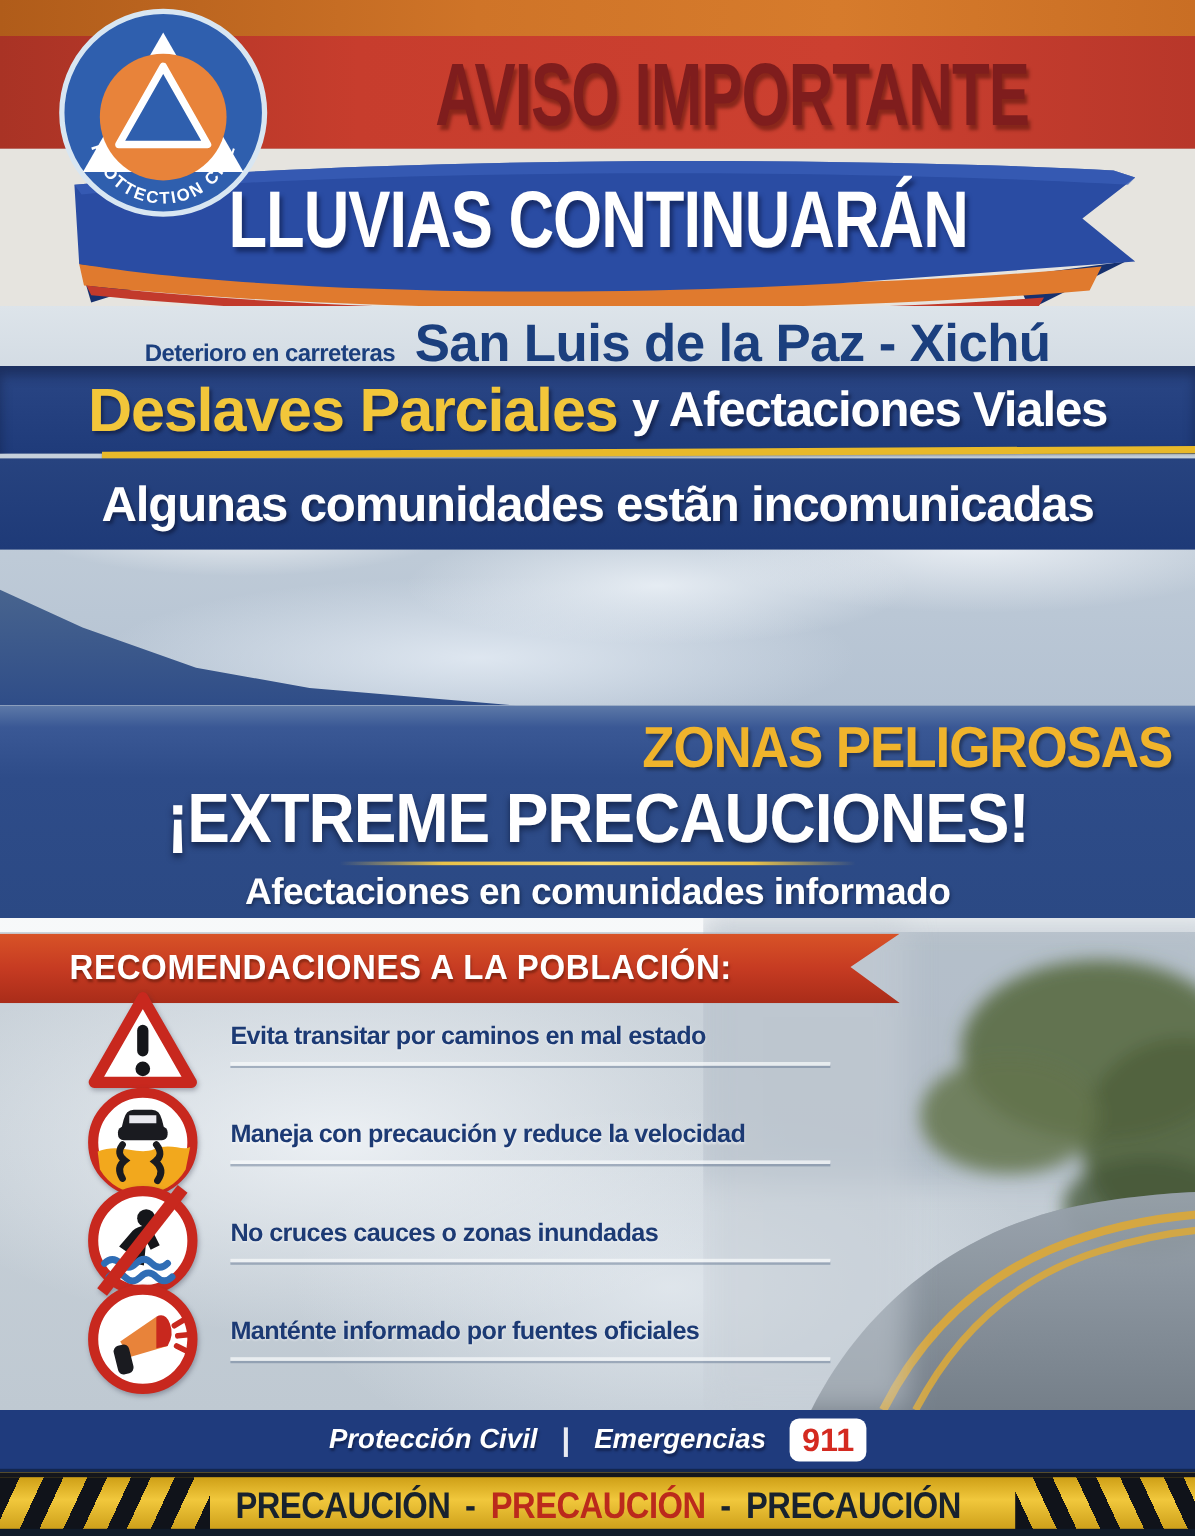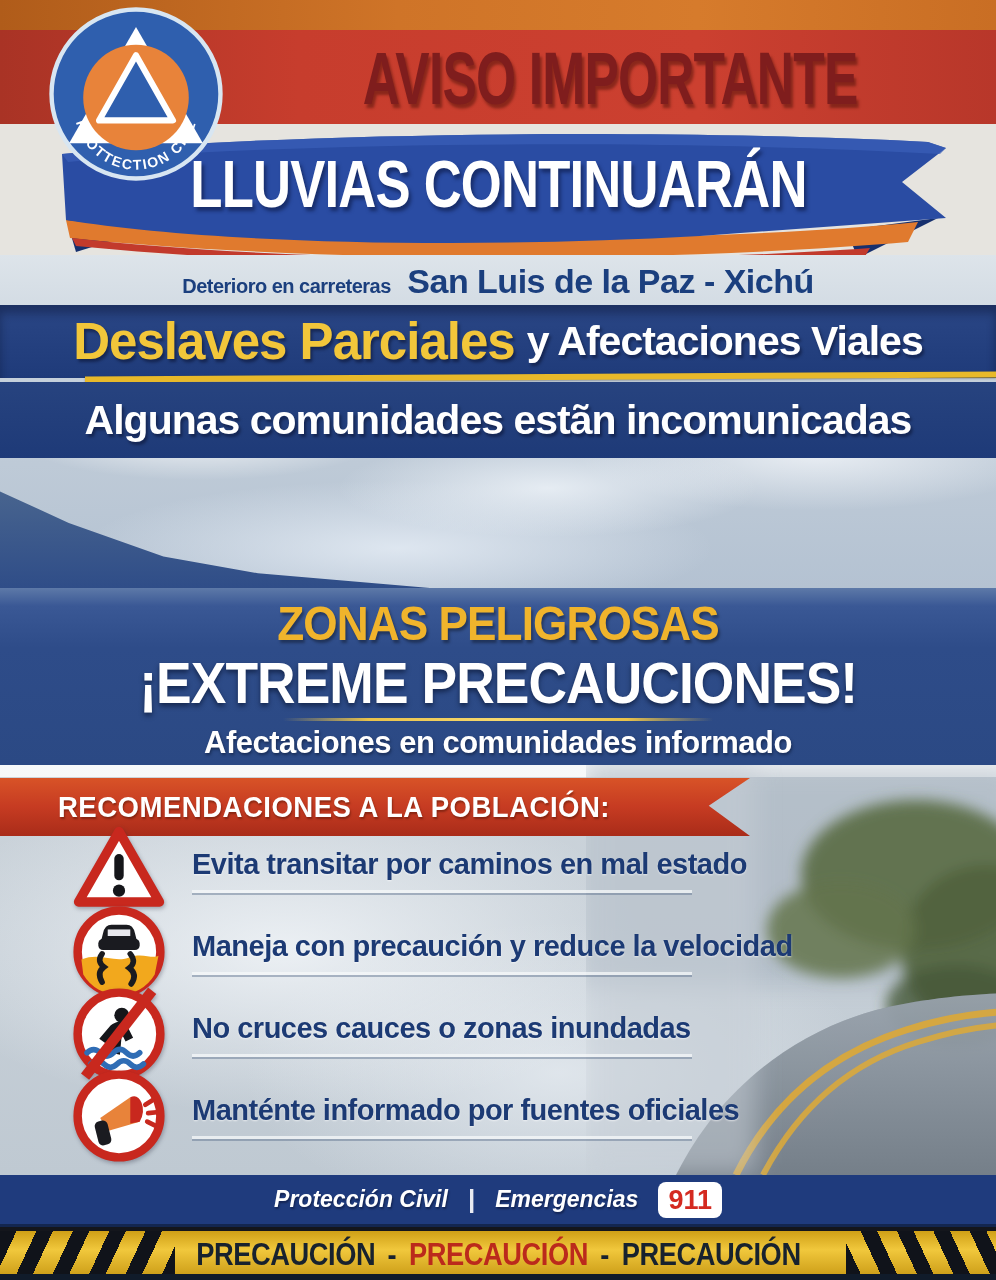--- a/index.html
+++ b/index.html
@@ -35,21 +35,21 @@
       radial-gradient(ellipse 260px 60px at 20% 55%, rgba(255,255,255,.75), transparent 70%),
       radial-gradient(ellipse 300px 70px at 55% 70%, rgba(240,245,250,.8), transparent 70%),
       radial-gradient(ellipse 340px 80px at 82% 60%, rgba(250,252,255,.7), transparent 70%),
       radial-gradient(ellipse 420px 90px at 40% 88%, rgba(226,234,243,.9), transparent 75%),
       linear-gradient(180deg,#dde4ea 0%,#c4cfda 40%,#b4c2d2 100%);}
   .mountain{bottom:0;left:0;width:430px;height:105px;
     background:linear-gradient(180deg,#4a668f,#2f4d88);
     clip-path:polygon(0 8%,16% 38%,38% 70%,60% 86%,100% 100%,0 100%);}
   .subtitle{top:262px;left:0;width:100%;text-align:center;color:#1b3f7e;white-space:nowrap;}
   .subtitle .lead{font-size:20px;font-weight:700;letter-spacing:-.5px;}
-  .subtitle .route{font-size:34px;font-weight:800;letter-spacing:-.5px;margin-left:12px;}
+  .subtitle .route{font-size:44px;font-weight:800;letter-spacing:-.5px;margin-left:12px;}
   
   .navy1{top:305px;left:0;width:100%;height:73px;
     background:linear-gradient(180deg,#2a4685,#1f3b7a);
     box-shadow:inset 0 8px 10px rgba(10,20,50,.45);
     display:flex;align-items:center;justify-content:center;white-space:nowrap;}
   .navy1 .hl{color:#f2c63a;font-size:51px;font-weight:bold;letter-spacing:-1px;
     text-shadow:2px 3px 3px rgba(0,0,20,.4);}
   .navy1 .rest{color:#fff;font-size:41px;font-weight:bold;letter-spacing:-1px;margin-left:12px;
     text-shadow:2px 3px 3px rgba(0,0,20,.4);}
   .gold-line{top:374px;left:85px;right:0;height:6px;background:#e8b92a;
@@ -57,21 +57,21 @@
   .navy2{top:382px;left:0;width:100%;height:76px;
     background:linear-gradient(180deg,#27437f,#1e3a78);
     display:flex;align-items:center;justify-content:center;
     color:#fff;font-size:41px;font-weight:bold;letter-spacing:-1px;white-space:nowrap;
     text-shadow:2px 3px 3px rgba(0,0,20,.4);}
   
   .dark-band{top:588px;left:0;width:100%;height:177px;
     background:linear-gradient(180deg,#5d79a8 0,#3a5895 18px,#2e4c89 60px,#2b4984 100%);
     text-align:center;}
   .zonas{margin-top:8px;color:#f0b42c;font-size:48px;font-weight:bold;
-    letter-spacing:-1px;text-shadow:2px 3px 3px rgba(0,0,0,.35);}
+    letter-spacing:-1px;text-shadow:2px 3px 3px rgba(0,0,0,.35);text-align:right;}
   .zonas span,.extreme span{display:inline-block;transform:scaleX(.92);}
   .extreme{margin-top:-2px;color:#fff;font-size:58px;font-weight:bold;letter-spacing:-1px;
     text-shadow:0 3px 6px rgba(5,15,40,.6);}
   .gold-divider{width:430px;height:3px;margin:2px auto 4px auto;
     background:linear-gradient(90deg,transparent,#e9c24a 20%,#f7d96e 50%,#e9c24a 80%,transparent);}
   .cercanas{color:#fff;font-size:31px;font-weight:bold;letter-spacing:-.5px;
     text-shadow:1px 2px 3px rgba(5,15,40,.5);}
   
   .photo-lower{top:765px;left:0;width:100%;height:410px;
     background-color:#c6ced6;
@@ -85,21 +85,21 @@
     background:linear-gradient(180deg,#d85327 0%,#c63b22 50%,#a92c19 100%);
     clip-path:polygon(0 0,100% 0,94.5% 48%,100% 100%,0 100%);
     display:flex;align-items:center;box-shadow:0 4px 6px rgba(60,20,10,.4);}
   .rec-ribbon span{margin-left:58px;color:#fff;font-size:29px;font-weight:bold;
     letter-spacing:.5px;text-shadow:1px 2px 2px rgba(80,20,5,.5);
     display:inline-block;transform:scaleX(.95);transform-origin:left;}
   .rec-row{position:absolute;left:72px;display:flex;align-items:center;gap:26px;height:96px;}
   .rec-icon{width:94px;height:94px;flex:0 0 94px;display:flex;align-items:center;justify-content:center;}
   .rec-icon svg{width:100%;height:100%;filter:drop-shadow(1px 2px 2px rgba(40,40,60,.35));}
   .rec-body{display:flex;flex-direction:column;}
-  .rec-text{color:#1c3a74;font-size:29px;font-weight:bold;letter-spacing:-.5px;white-space:nowrap;
+  .rec-text{color:#1c3a74;font-size:21px;font-weight:bold;letter-spacing:-.5px;white-space:nowrap;
     text-shadow:0 1px 2px rgba(255,255,255,.6);}
   .rec-underline{margin-top:9px;height:3px;width:500px;background:rgba(245,248,250,.75);
     box-shadow:0 2px 0 rgba(90,110,140,.45);}
   .row1{top:822px;} .row2{top:904px;} .row3{top:986px;} .row4{top:1068px;justify-content:space-between;}
   
   .footer-bar{top:1175px;left:0;width:100%;height:49px;background:#1f3b7d;
     border-bottom:3px solid #13264f;
     display:flex;align-items:center;justify-content:center;gap:20px;color:#fff;}
   .footer-org,.footer-em{font-size:23px;font-weight:bold;text-shadow:1px 2px 2px rgba(0,0,20,.4);font-style:italic;}
   .footer-div{font-size:26px;font-weight:bold;opacity:.9;}

